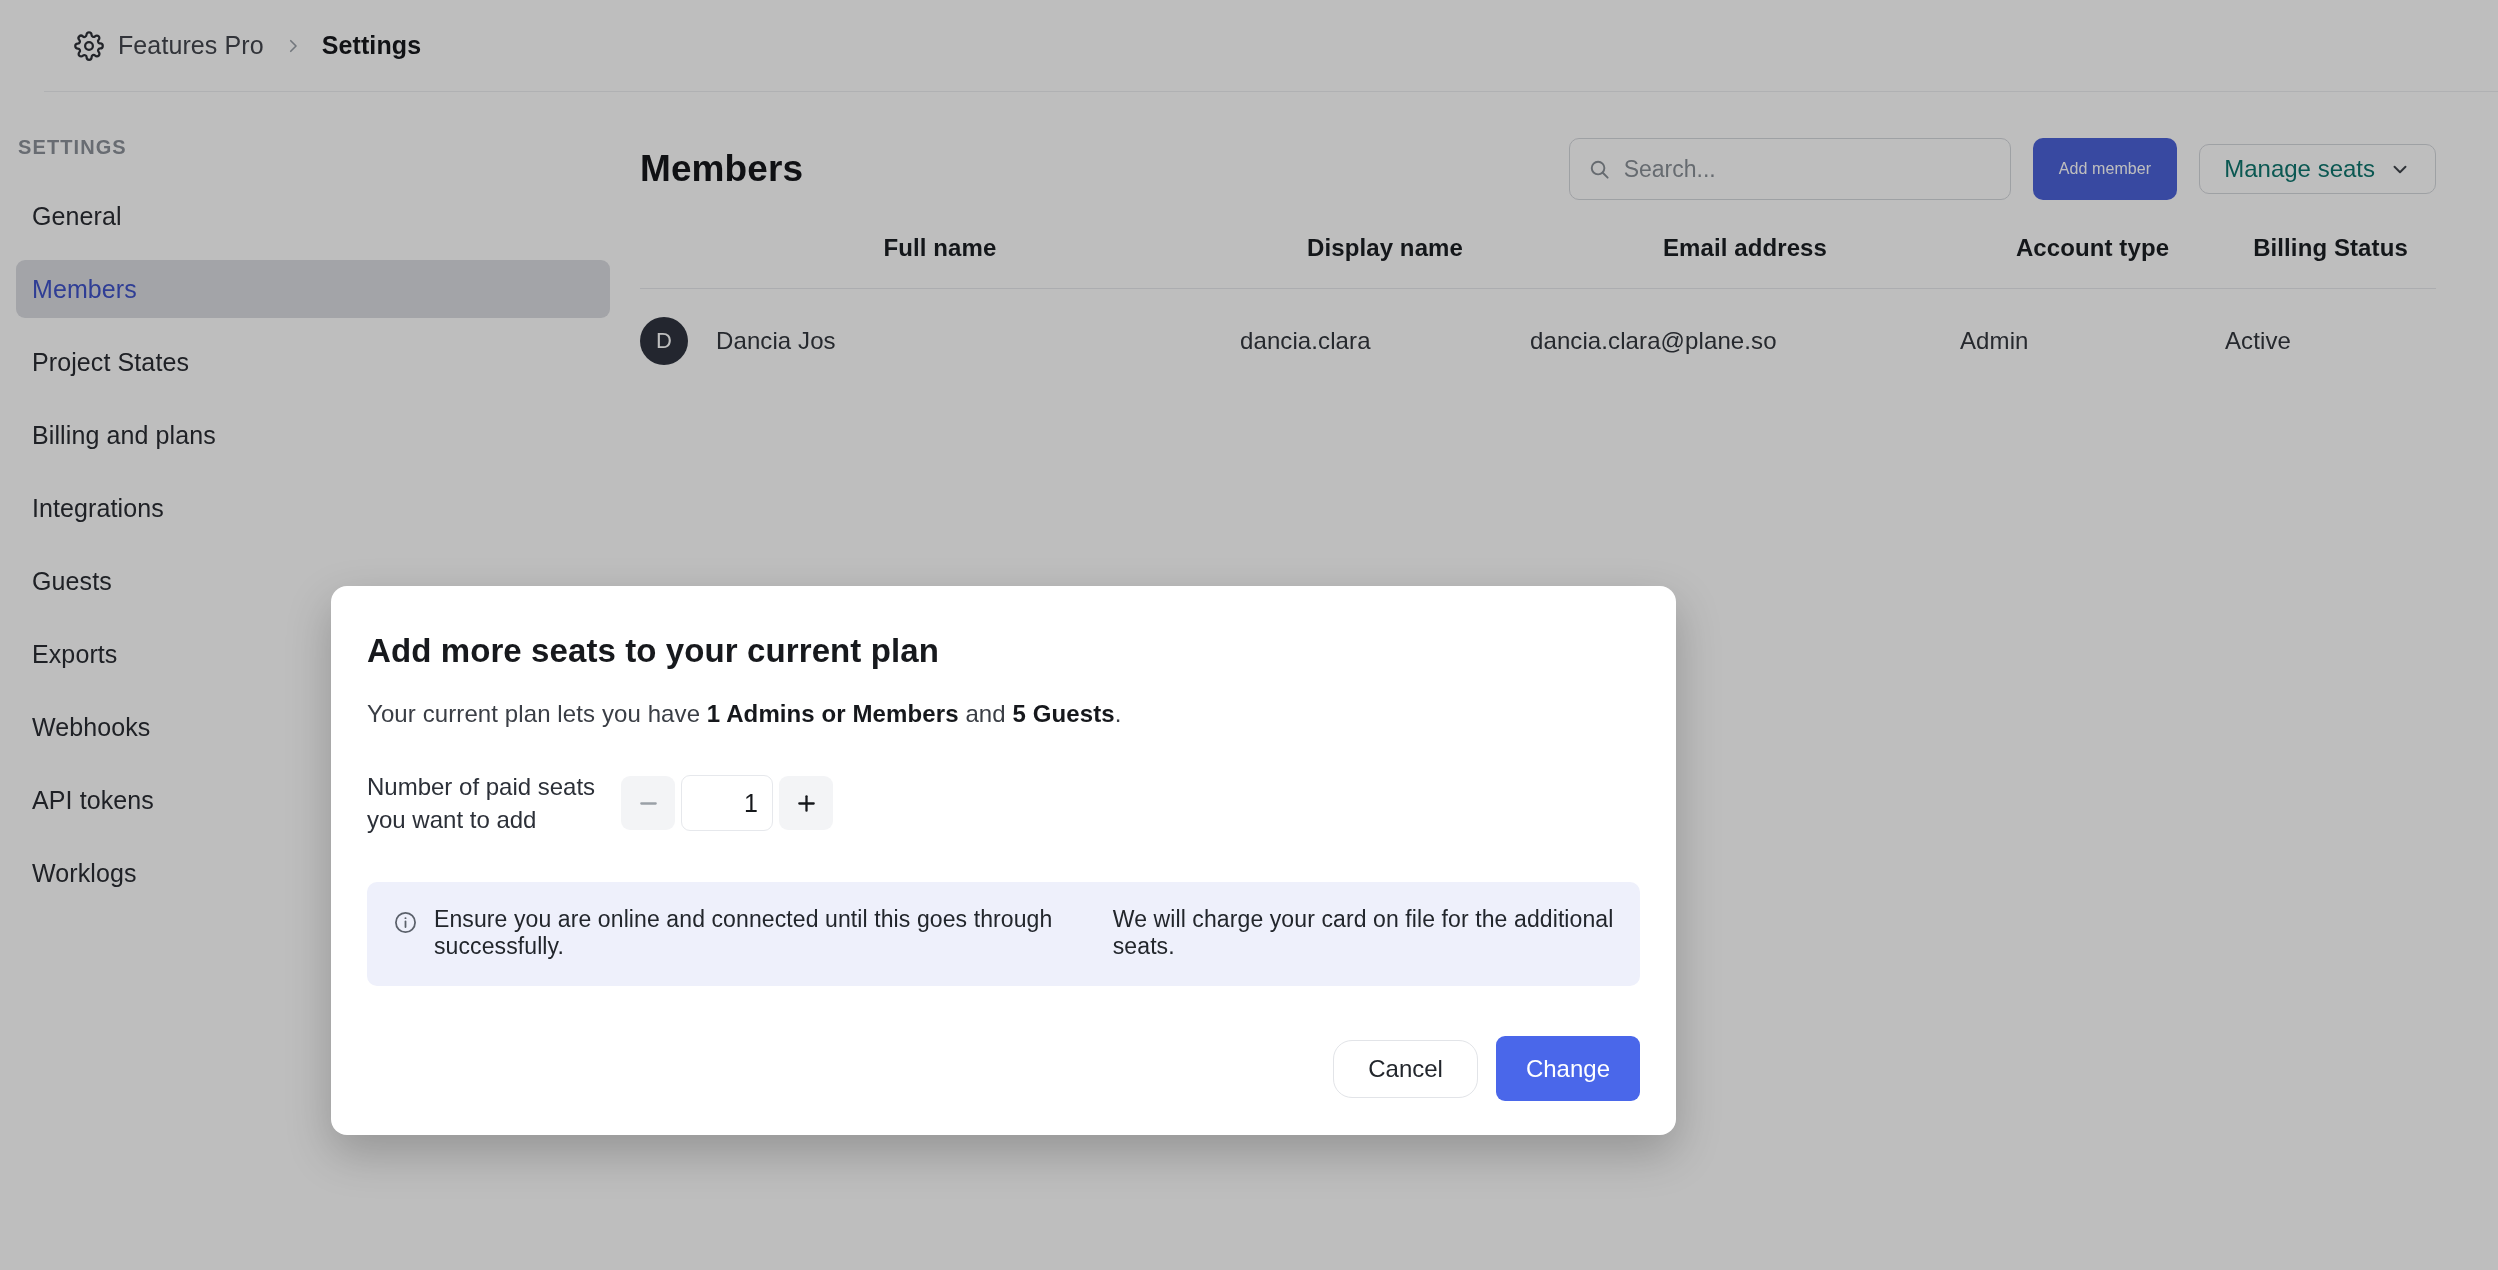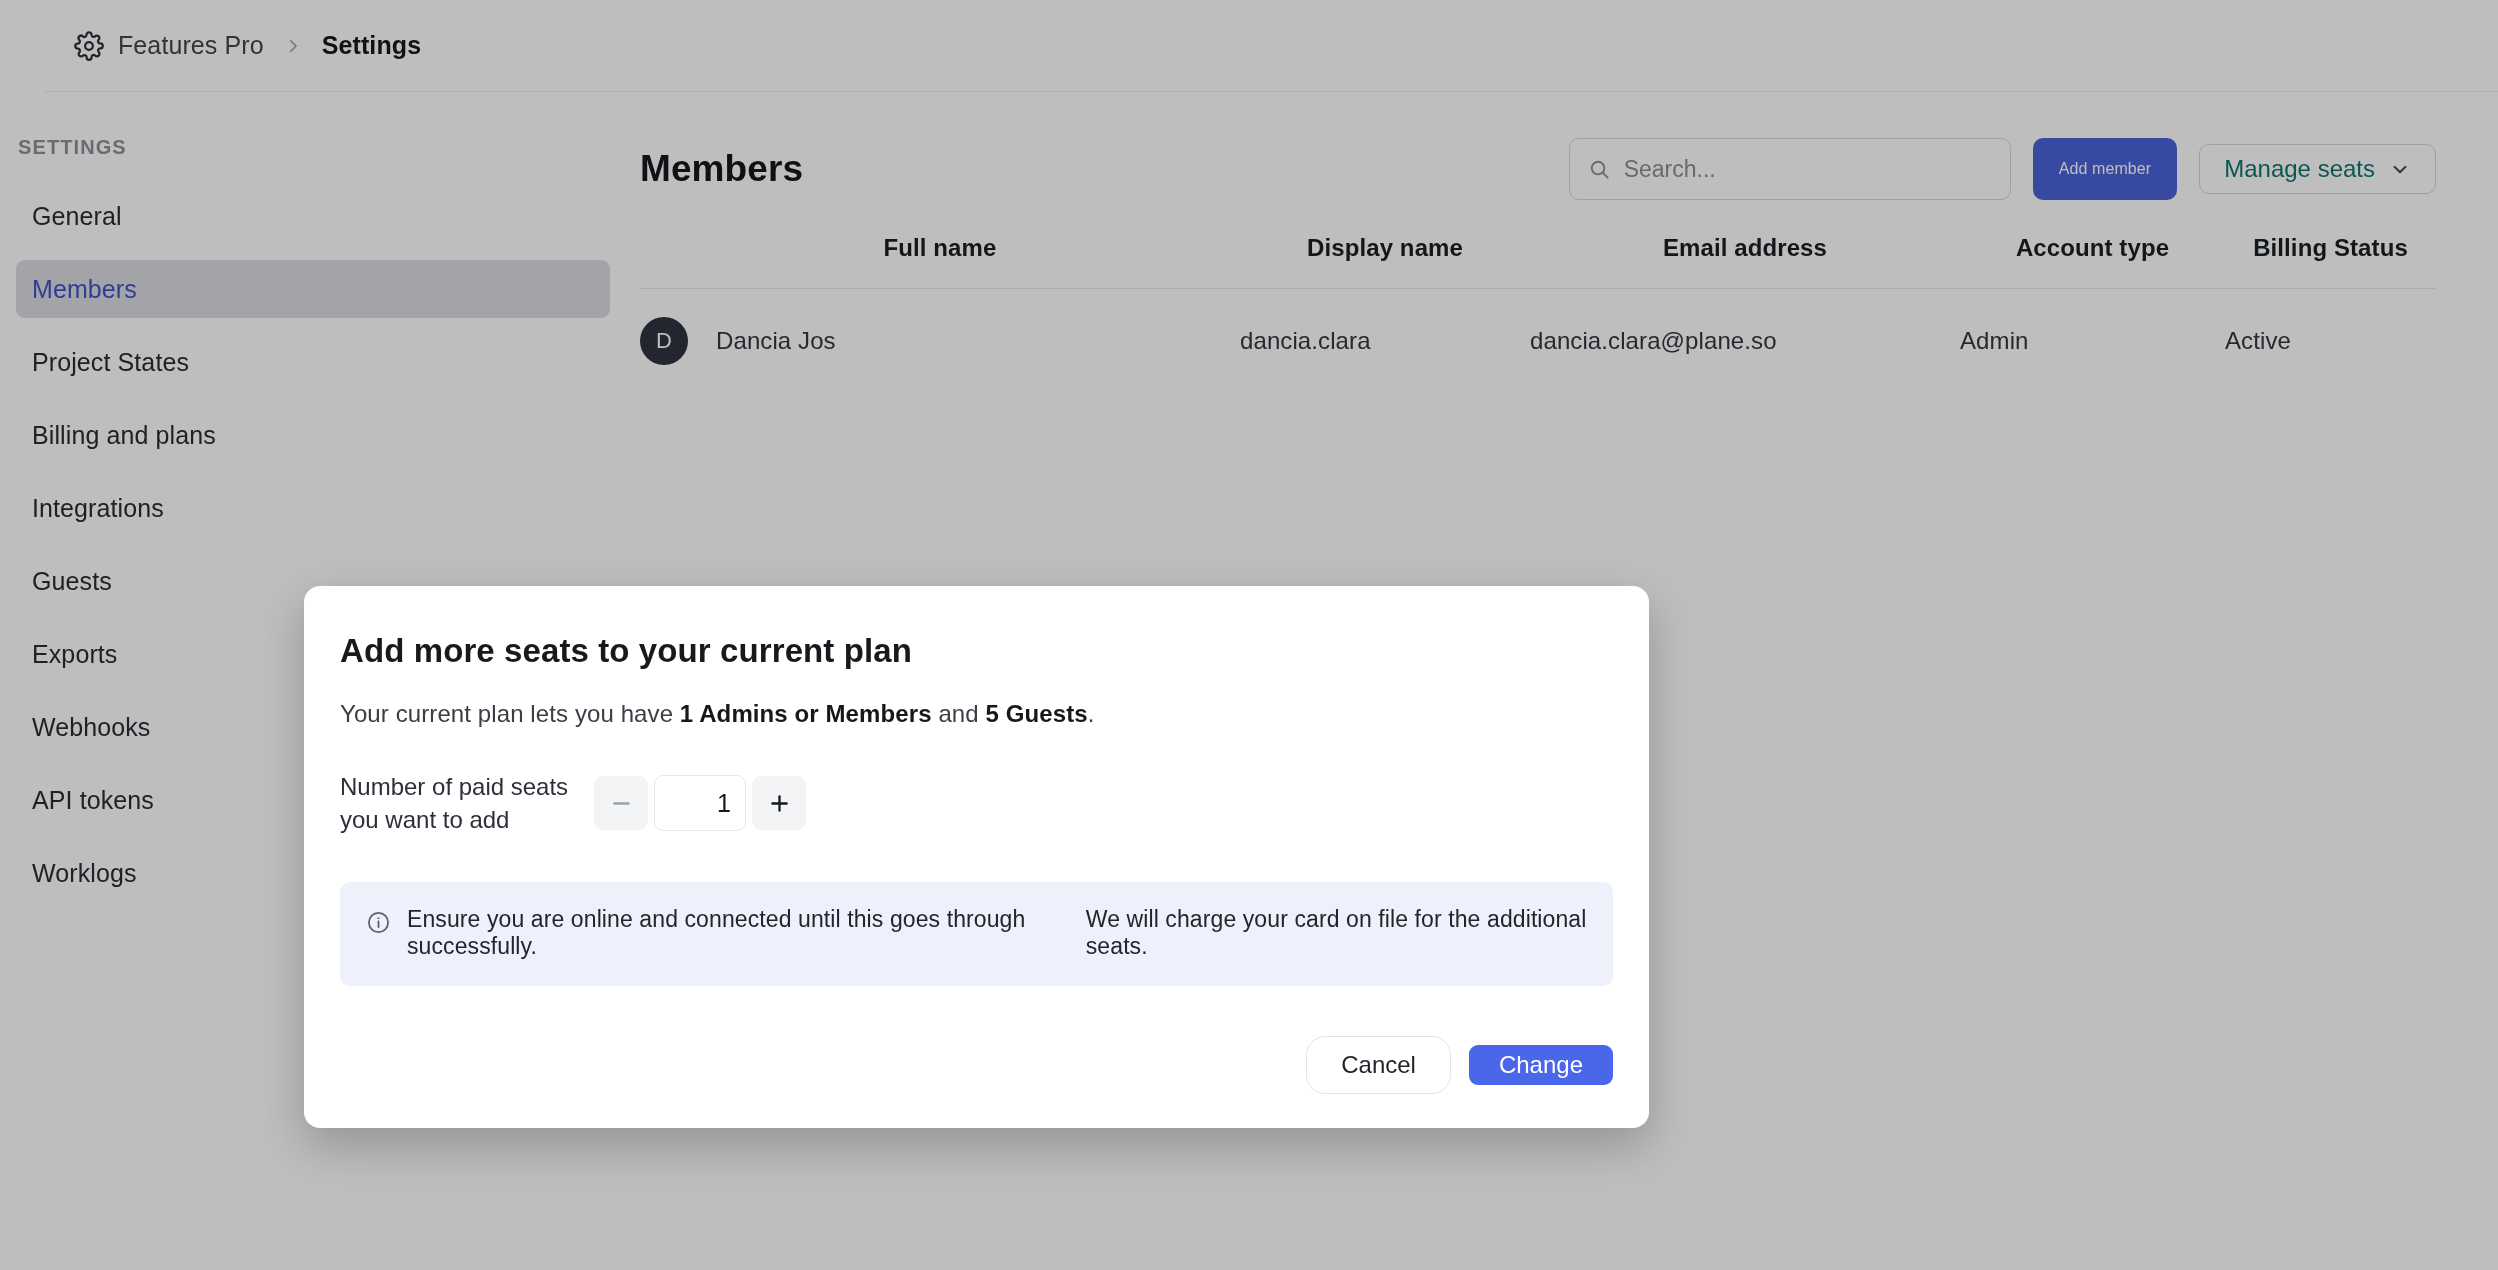--- a/index.html
+++ b/index.html
@@ -200,21 +200,21 @@
   }
 
   
   .backdrop {
     position: absolute;
     inset: 0;
     background: rgba(0,0,0,0.255);
   }
   .modal {
     position: absolute;
-    left: 304px;
+    left: 331px;
     top: 586px;
     width: 1345px;
     background: #ffffff;
     border-radius: 16px;
     box-shadow: 0 18px 46px rgba(0,0,0,0.22);
     padding: 46px 36px 34px 36px;
   }
   .modal-title {
     font-size: 33px;
     font-weight: 600;
@@ -295,21 +295,21 @@
     padding: 0 34px;
     border: 1px solid #e2e4e8;
     border-radius: 19px;
     background: #ffffff;
     color: #22262c;
     font-family: inherit;
     font-size: 24px;
     cursor: pointer;
   }
   .btn-change {
-    height: 40px;
+    height: 65px;
     padding: 4px 30px;
     border: 0;
     border-radius: 9px;
     background: #4a67ea;
     color: #ffffff;
     font-family: inherit;
     font-size: 24px;
     cursor: pointer;
   }
 </style>

